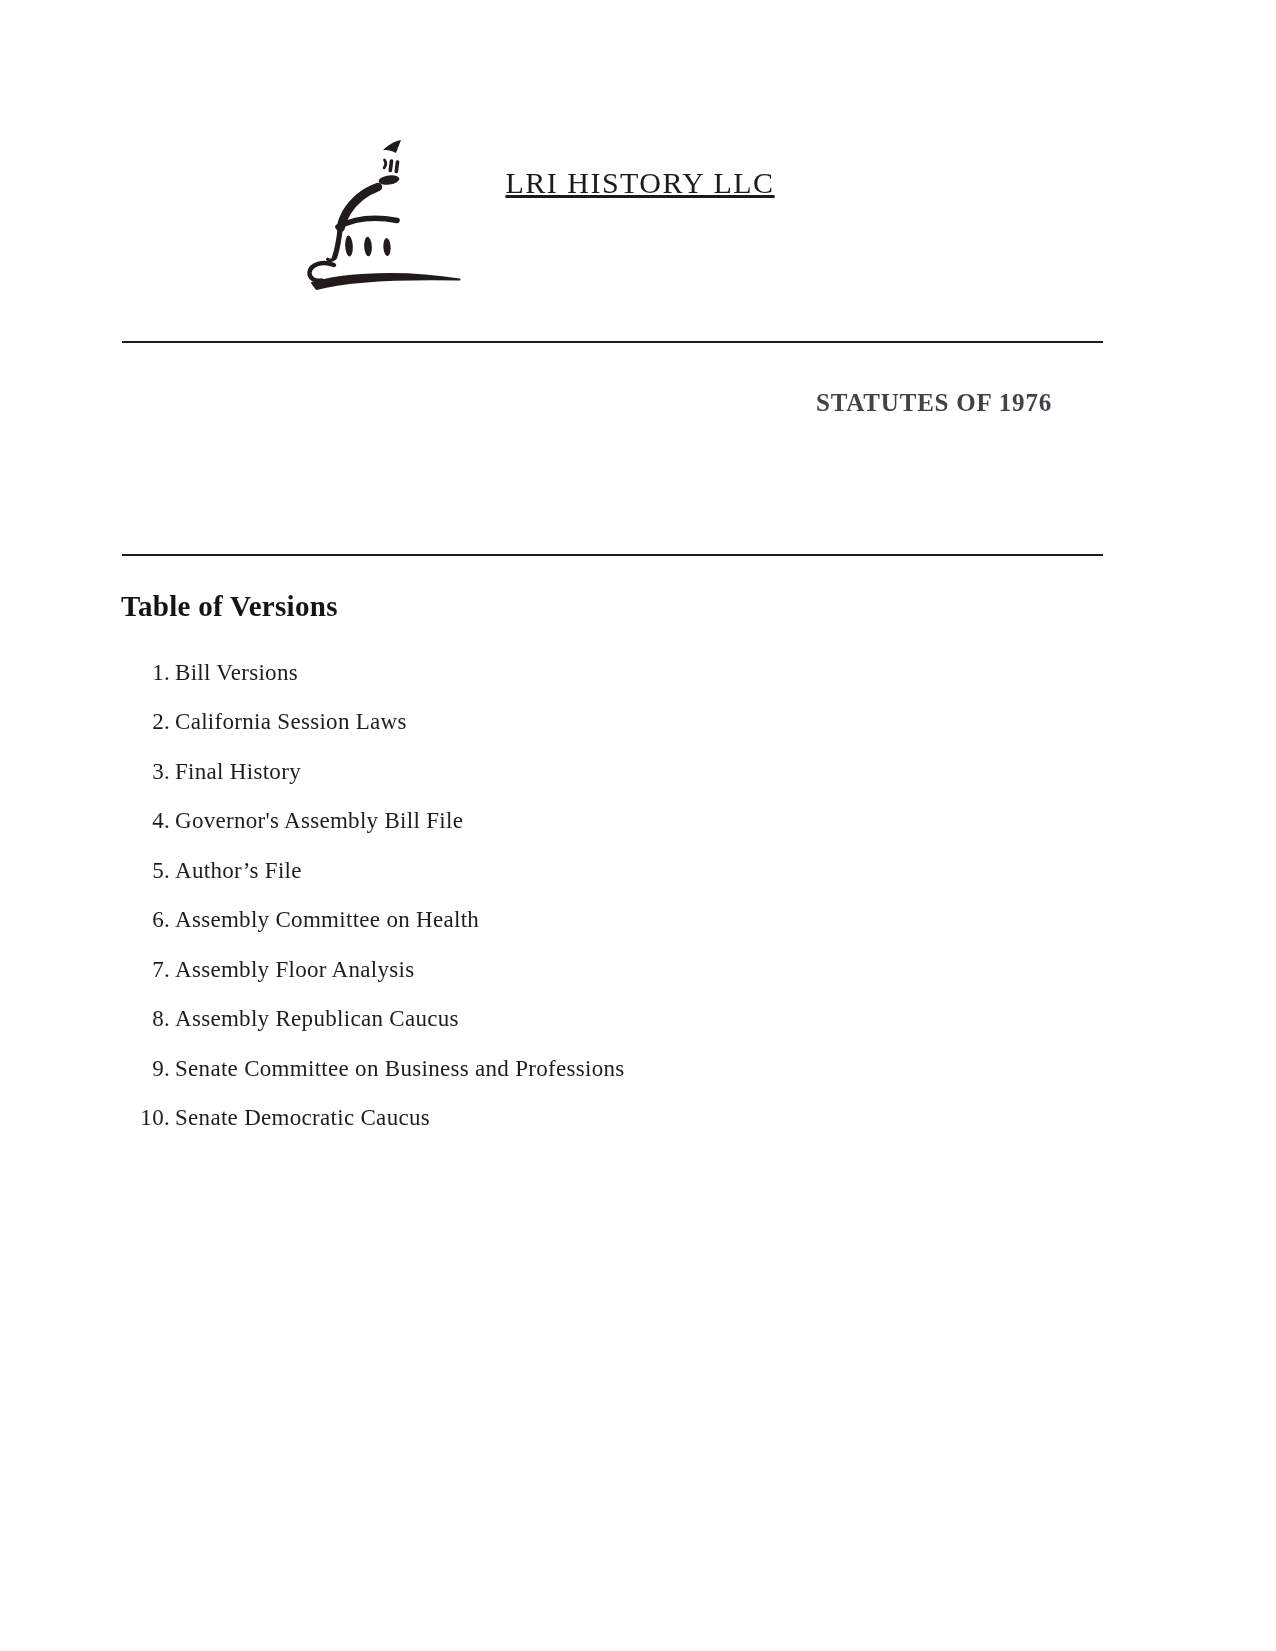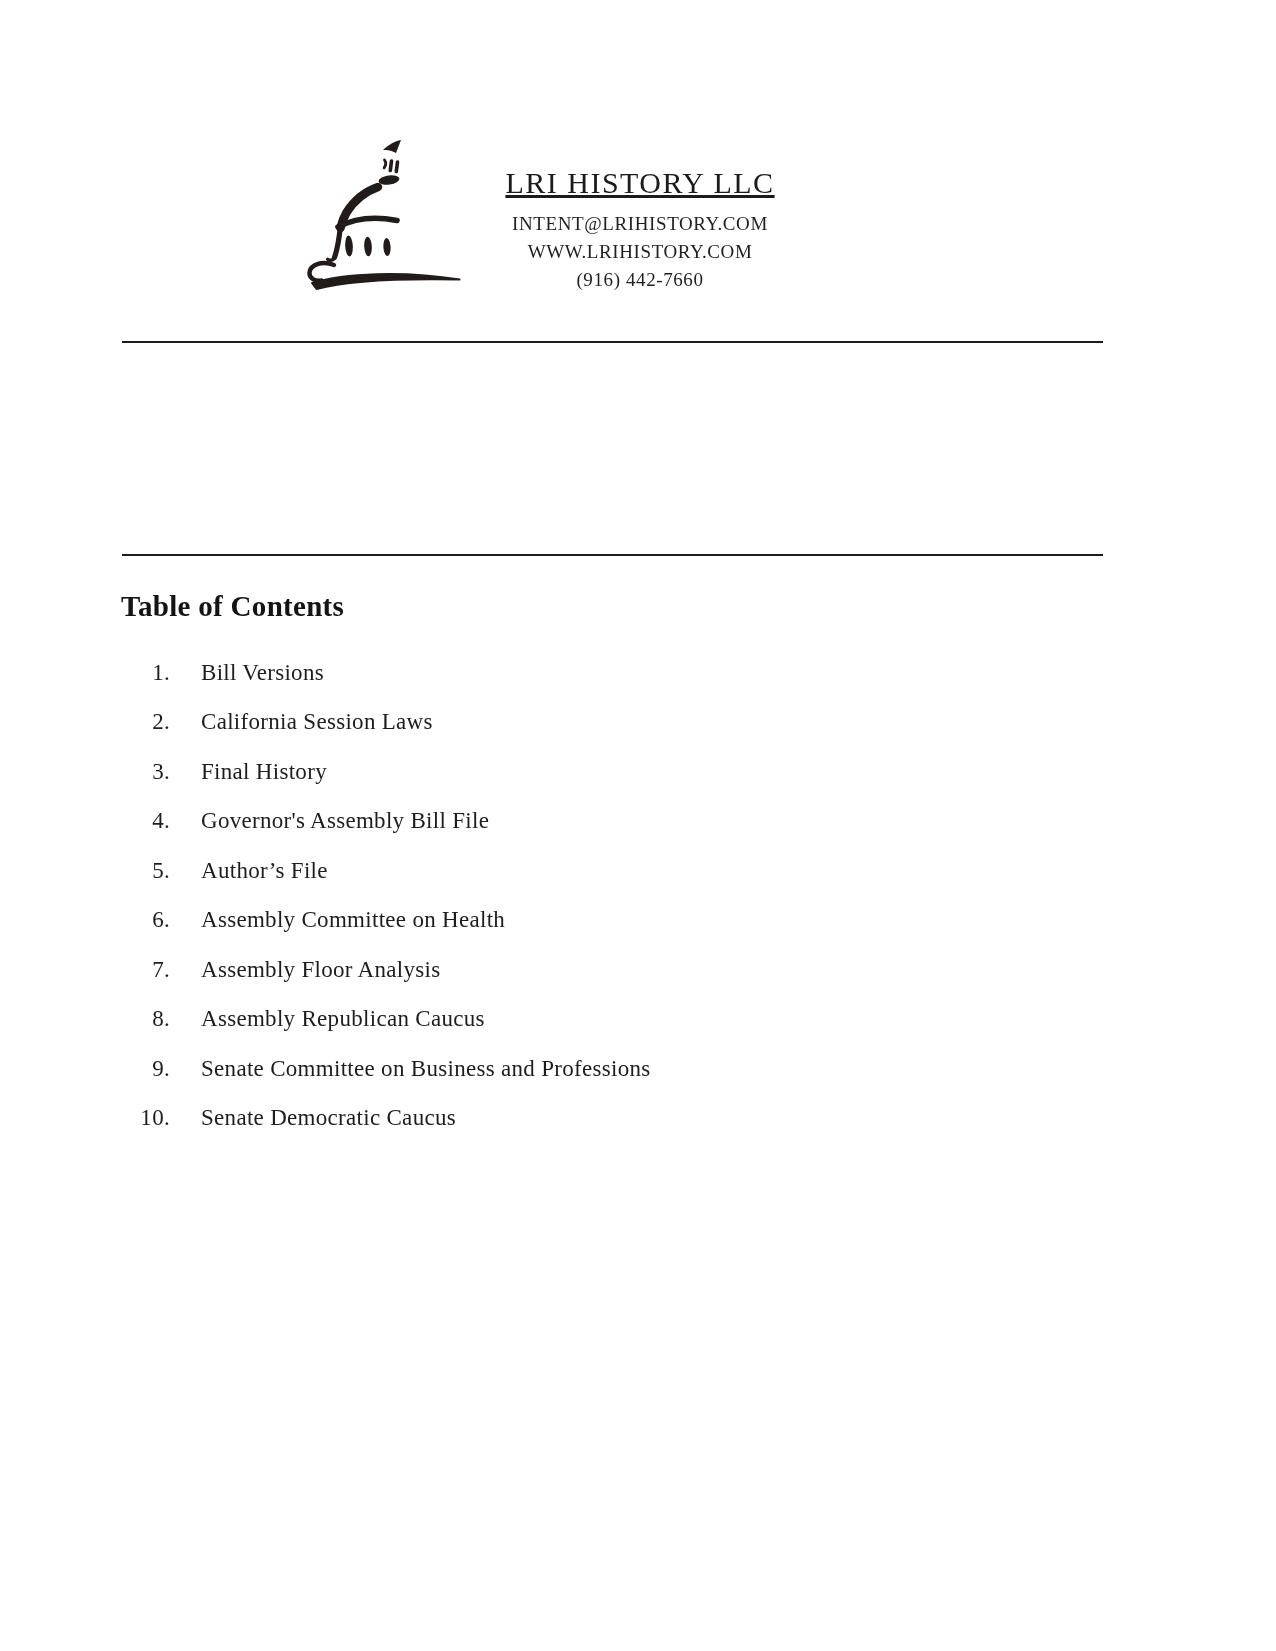--- a/index.html
+++ b/index.html
@@ -96,21 +96,21 @@
     height: 49.5px;
     font-size: 23px;
     color: #1d1d1d;
     letter-spacing: 0.3px;
   }
   .toc-num {
     flex: 0 0 70px;
     width: 70px;
     text-align: right;
   }
-  .toc-label { margin-left: 31px; white-space: nowrap; }
+  .toc-label { margin-left: 5px; white-space: nowrap; }
 </style>
 </head>
 <body>
 
 <div class="logo">
   <svg viewBox="0 0 168 172" fill="#211c19" stroke="none" xmlns="http://www.w3.org/2000/svg">
 
     <path d="M87,24 C92,19 99,15 105,14 L100,27 C96,24.5 91,24 87,24 Z"></path>
 
     <path d="M88.5,34 c1.6,2.2 1.4,5.4 -0.4,7.8" fill="none" stroke="#211c19" stroke-width="2.8" stroke-linecap="round"></path>
@@ -131,35 +131,31 @@
     <ellipse cx="91" cy="121" rx="3.6" ry="9" transform="rotate(-3 91 121)"></ellipse>
 
     <path d="M38,139 C27,134.5 14.5,138 13.5,146.5 C13,152.5 19,155.5 25.5,154.5" fill="none" stroke="#211c19" stroke-width="4.4" stroke-linecap="round"></path>
 
     <path d="M16,157 C48,147 108,144.5 163.5,153.5 C112,152.5 52,154.5 20.5,163 Z" stroke="#211c19" stroke-width="2" stroke-linejoin="round"></path>
   </svg>
 </div>
 
 <div class="letterhead">
   <div class="company-name">LRI HISTORY LLC</div>
-  <div class="contact-group">
-    <div class="contact-line">INTENT@LRIHISTORY.COM</div>
-    <div class="contact-line">WWW.LRIHISTORY.COM</div>
-    <div class="contact-line">(916) 442-7660</div>
-  </div>
 </div>
 
 <div class="rule rule-top"></div>
 
 <div class="reference-block">
+  <div class="reference-line">STATUTES OF 1976</div>
 </div>
 
 <div class="rule rule-bottom"></div>
 
-<div class="toc-heading">Table of Contents</div>
+<div class="toc-heading">Table of Versions</div>
 
 <ol class="toc-list" id="toc-list">
   <li class="toc-item">
     <span class="toc-num">1.</span>
     <span class="toc-label">Bill Versions</span>
   </li>
 
   <li class="toc-item">
     <span class="toc-num">2.</span>
     <span class="toc-label">California Session Laws</span>

